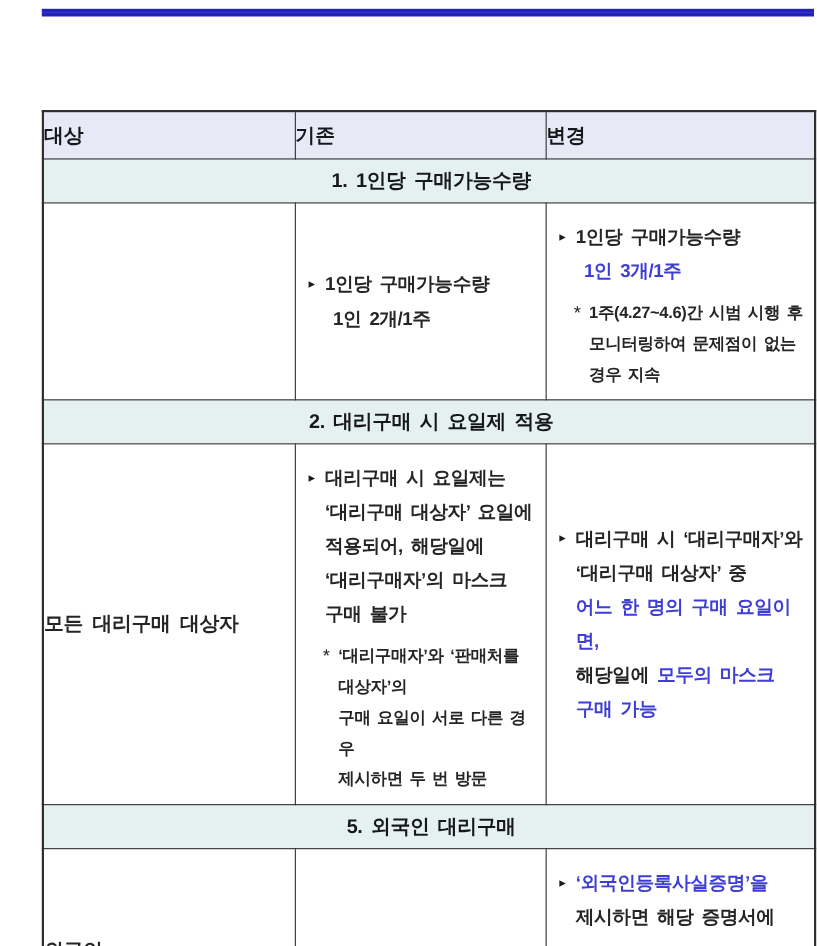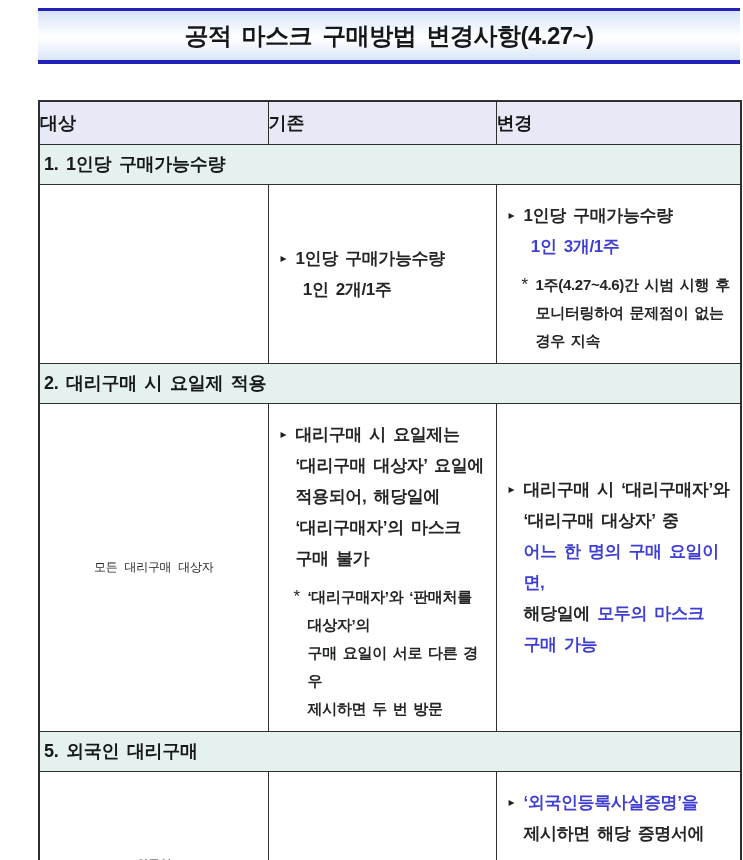--- a/index.html
+++ b/index.html
@@ -33,27 +33,27 @@
     border:2px solid var(--border);
   }
   col.c1{width:229px;} col.c2{width:228px;} col.c3{width:245px;}
   th,td{border:1px solid var(--border);}
   th{
     background:var(--header-bg);height:43px;
     font-size:18px;font-weight:700;text-align:left;color:#17181a;
   }
   tr.section-row td{
     background:var(--section-bg);height:40px;
-    font-size:18px;font-weight:700;text-align:left;padding-left:4px;
+    font-size:18px;font-weight:700;text-align:center;padding-left:4px;
     letter-spacing:-0.3px;word-spacing:3px;color:#17181a;
   }
   tr.r1{height:157px;} tr.r2{height:237px;} tr.r3{height:187px;}
   td.target{
-    text-align:center;vertical-align:middle;
-    font-size:12px;font-weight:400;letter-spacing:-0.3px;word-spacing:4px;
+    vertical-align:middle;
+    font-size:18px;font-weight:700;letter-spacing:-0.3px;word-spacing:4px;
   }
   td.content{vertical-align:middle;padding:6px 6px 6px 12px;}
   td.content.v-top{vertical-align:top;padding-top:13px;}
 
   
   .block{display:flex;margin:2px 0;}
   .block .marker{
     flex:0 0 15px;font-size:12px;line-height:31px;color:#1c1d1f;
   }
   .block .lines{flex:1 1 auto;}
@@ -66,23 +66,20 @@
   .block.small .marker{flex:0 0 14px;font-size:17px;line-height:28px;}
   .block.small .line{font-size:15px;line-height:28px;letter-spacing:-0.3px;word-spacing:2px;}
 </style>
 </head>
 <body>
 
 <div class="page">
 
   <div class="title-block">
     <div class="rule top"></div>
-    <div class="title-box">
-      <span class="title-text">공적 마스크 구매방법 변경사항(4.27~)</span>
-    </div>
     <div class="rule bottom"></div>
   </div>
 
   <table class="main">
     <colgroup>
         <col class="c1">
         <col class="c2">
         <col class="c3">
       </colgroup>
     <thead>

